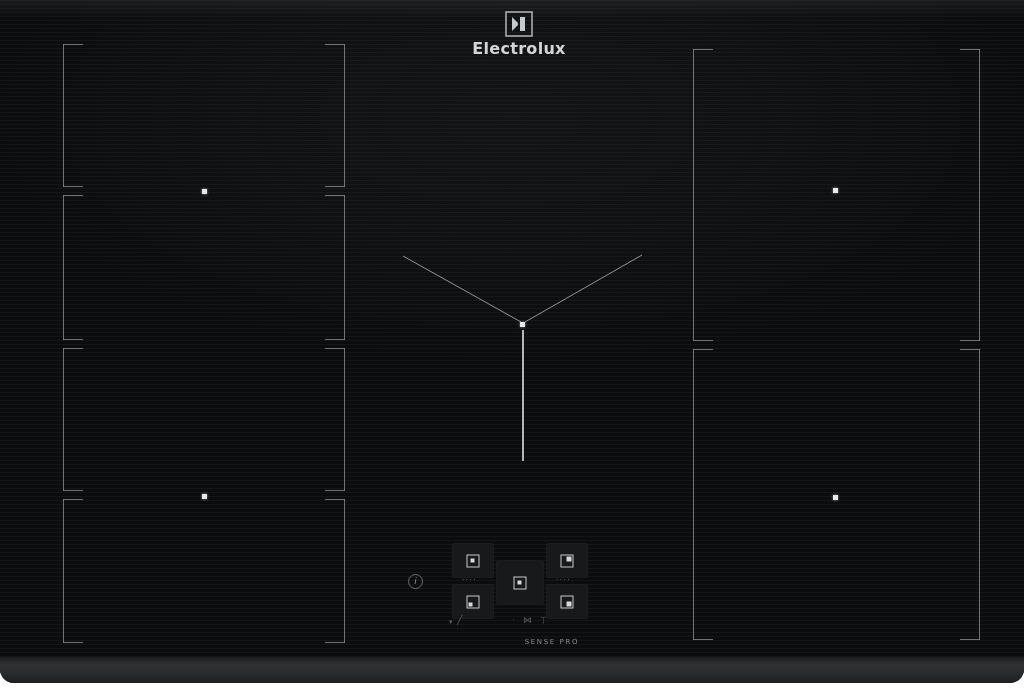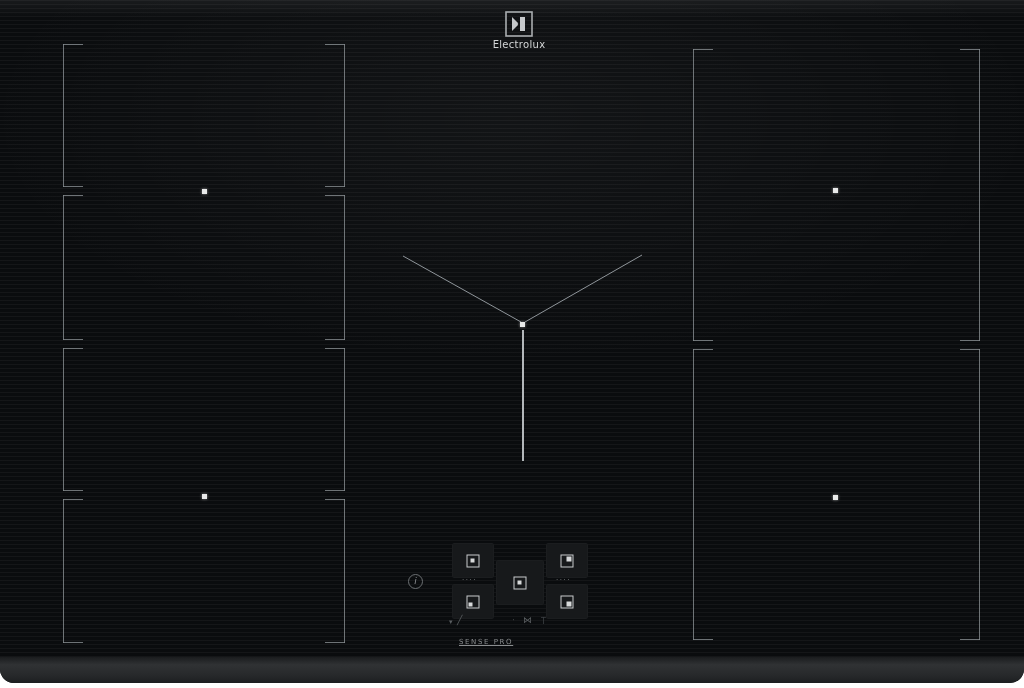--- a/index.html
+++ b/index.html
@@ -45,27 +45,27 @@
   .key-ic.dot-br i{right:1px;bottom:1px;width:5px;height:5px;}
 
   .sep-dots{position:absolute;color:#8f9294;font-size:7px;letter-spacing:1.5px;line-height:7px;}
 
   .info{position:absolute;left:408px;top:574px;width:13px;height:13px;border:1px solid #6c7073;
     border-radius:50%;color:#8e9194;font-size:9px;line-height:13px;text-align:center;font-style:italic;}
 
   .fn{position:absolute;color:#5b5f62;font-size:9px;line-height:9px;}
   .fn.dim{color:#3c4043;}
 
-  .sensepro{position:absolute;left:459px;top:638px;width:120px;text-align:left;
-    color:#8a8d8f;font-size:7px;letter-spacing:1.6px;text-decoration:underline;}
+  .sensepro{position:absolute;left:459px;top:638px;width:120px;text-align:right;
+    color:#8a8d8f;font-size:7px;letter-spacing:1.6px;}
 
   
   .logo{position:absolute;left:471px;top:11px;width:96px;text-align:center;}
   .logo .mark{display:block;margin:0 auto;}
-  .logo .word{display:block;margin-top:2px;color:#d3d5d6;font-size:10px;letter-spacing:.3px;font-weight:normal;}
+  .logo .word{display:block;margin-top:2px;color:#d3d5d6;font-size:16px;letter-spacing:.3px;font-weight:bold;}
 </style>
 </head>
 <body>
 
 <div class="stage">
   <div class="hob">
 
     <div class="glass"></div>
     <div class="bezel"></div>
 

